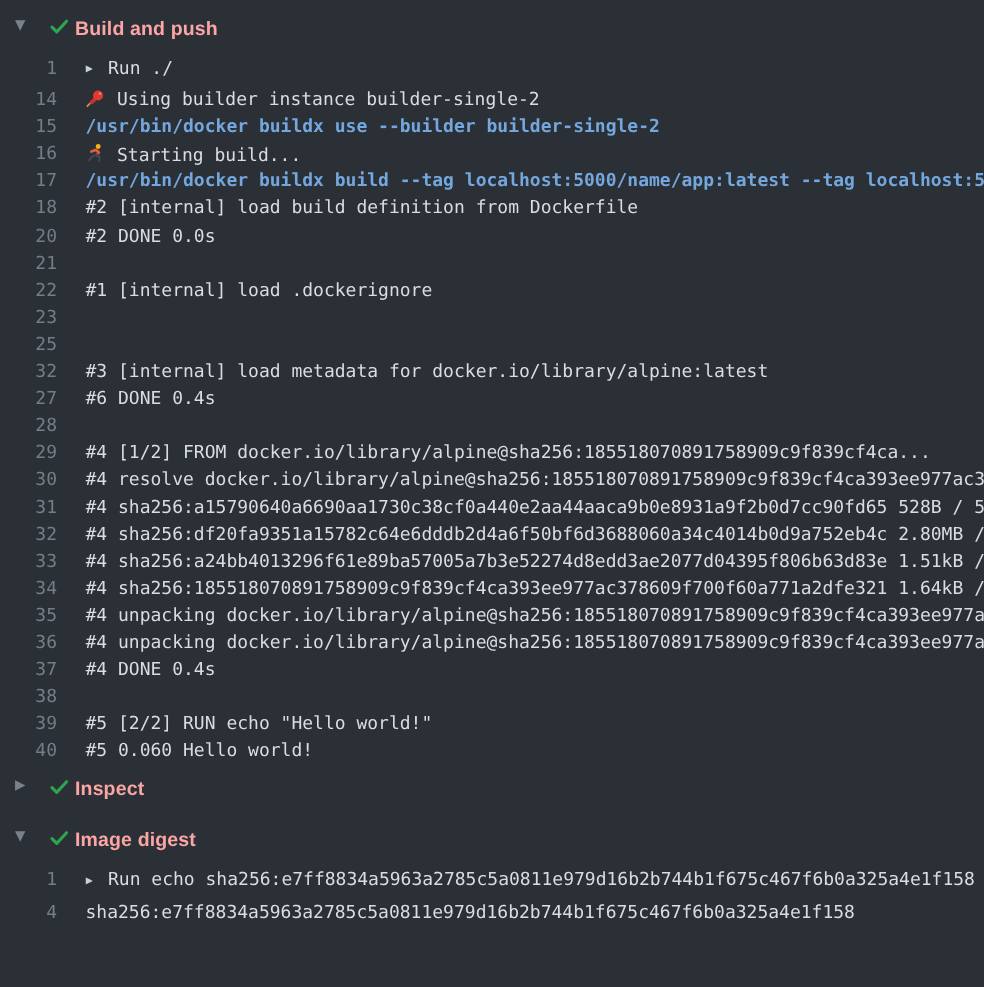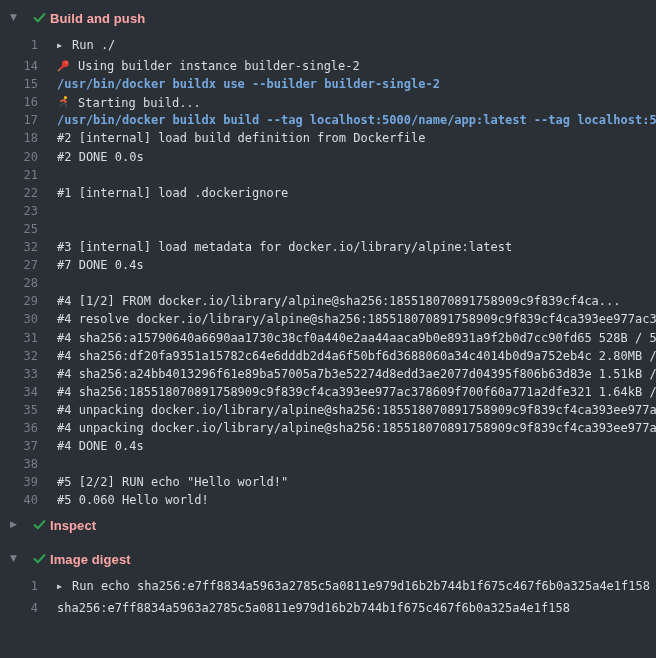--- a/index.html
+++ b/index.html
@@ -45,21 +45,21 @@
                 <path d="M9.3 9.4L5.2 11l-2.1 3M9.6 9.2l2 2.4-.4 3" stroke="#3f4751" stroke-width="1.7" fill="none" stroke-linecap="round" stroke-linejoin="round"></path>
               </svg></span><span>Starting build...</span></span></div>
         <div class="log-line command"><span class="ln">17</span><span class="lc">/usr/bin/docker buildx build --tag localhost:5000/name/app:latest --tag localhost:5000</span></div>
         <div class="log-line plain"><span class="ln">18</span><span class="lc">#2 [internal] load build definition from Dockerfile</span></div>
         <div class="log-line plain"><span class="ln">20</span><span class="lc">#2 DONE 0.0s</span></div>
         <div class="log-line blank"><span class="ln">21</span><span class="lc"></span></div>
         <div class="log-line plain"><span class="ln">22</span><span class="lc">#1 [internal] load .dockerignore</span></div>
         <div class="log-line plain"><span class="ln">23</span></div>
         <div class="log-line blank"><span class="ln">25</span><span class="lc"></span></div>
         <div class="log-line plain"><span class="ln">32</span><span class="lc">#3 [internal] load metadata for docker.io/library/alpine:latest</span></div>
-        <div class="log-line plain"><span class="ln">27</span><span class="lc">#7 DONE 0.4s</span></div>
+        <div class="log-line plain"><span class="ln">27</span><span class="lc">#6 DONE 0.4s</span></div>
         <div class="log-line blank"><span class="ln">28</span><span class="lc"></span></div>
         <div class="log-line plain"><span class="ln">29</span><span class="lc">#4 [1/2] FROM docker.io/library/alpine@sha256:185518070891758909c9f839cf4ca...</span></div>
         <div class="log-line plain"><span class="ln">30</span><span class="lc">#4 resolve docker.io/library/alpine@sha256:185518070891758909c9f839cf4ca393ee977ac378609f700f60a771a2dfe321</span></div>
         <div class="log-line plain"><span class="ln">31</span><span class="lc">#4 sha256:a15790640a6690aa1730c38cf0a440e2aa44aaca9b0e8931a9f2b0d7cc90fd65 528B / 528B</span></div>
         <div class="log-line plain"><span class="ln">32</span><span class="lc">#4 sha256:df20fa9351a15782c64e6dddb2d4a6f50bf6d3688060a34c4014b0d9a752eb4c 2.80MB / 2.80MB</span></div>
         <div class="log-line plain"><span class="ln">33</span><span class="lc">#4 sha256:a24bb4013296f61e89ba57005a7b3e52274d8edd3ae2077d04395f806b63d83e 1.51kB / 1.51kB</span></div>
         <div class="log-line plain"><span class="ln">34</span><span class="lc">#4 sha256:185518070891758909c9f839cf4ca393ee977ac378609f700f60a771a2dfe321 1.64kB / 1.64kB</span></div>
         <div class="log-line plain"><span class="ln">35</span><span class="lc">#4 unpacking docker.io/library/alpine@sha256:185518070891758909c9f839cf4ca393ee977ac378609f700f60a771a2dfe321</span></div>
         <div class="log-line plain"><span class="ln">36</span><span class="lc">#4 unpacking docker.io/library/alpine@sha256:185518070891758909c9f839cf4ca393ee977ac378609f700f60a771a2dfe321</span></div>
         <div class="log-line plain"><span class="ln">37</span><span class="lc">#4 DONE 0.4s</span></div>

